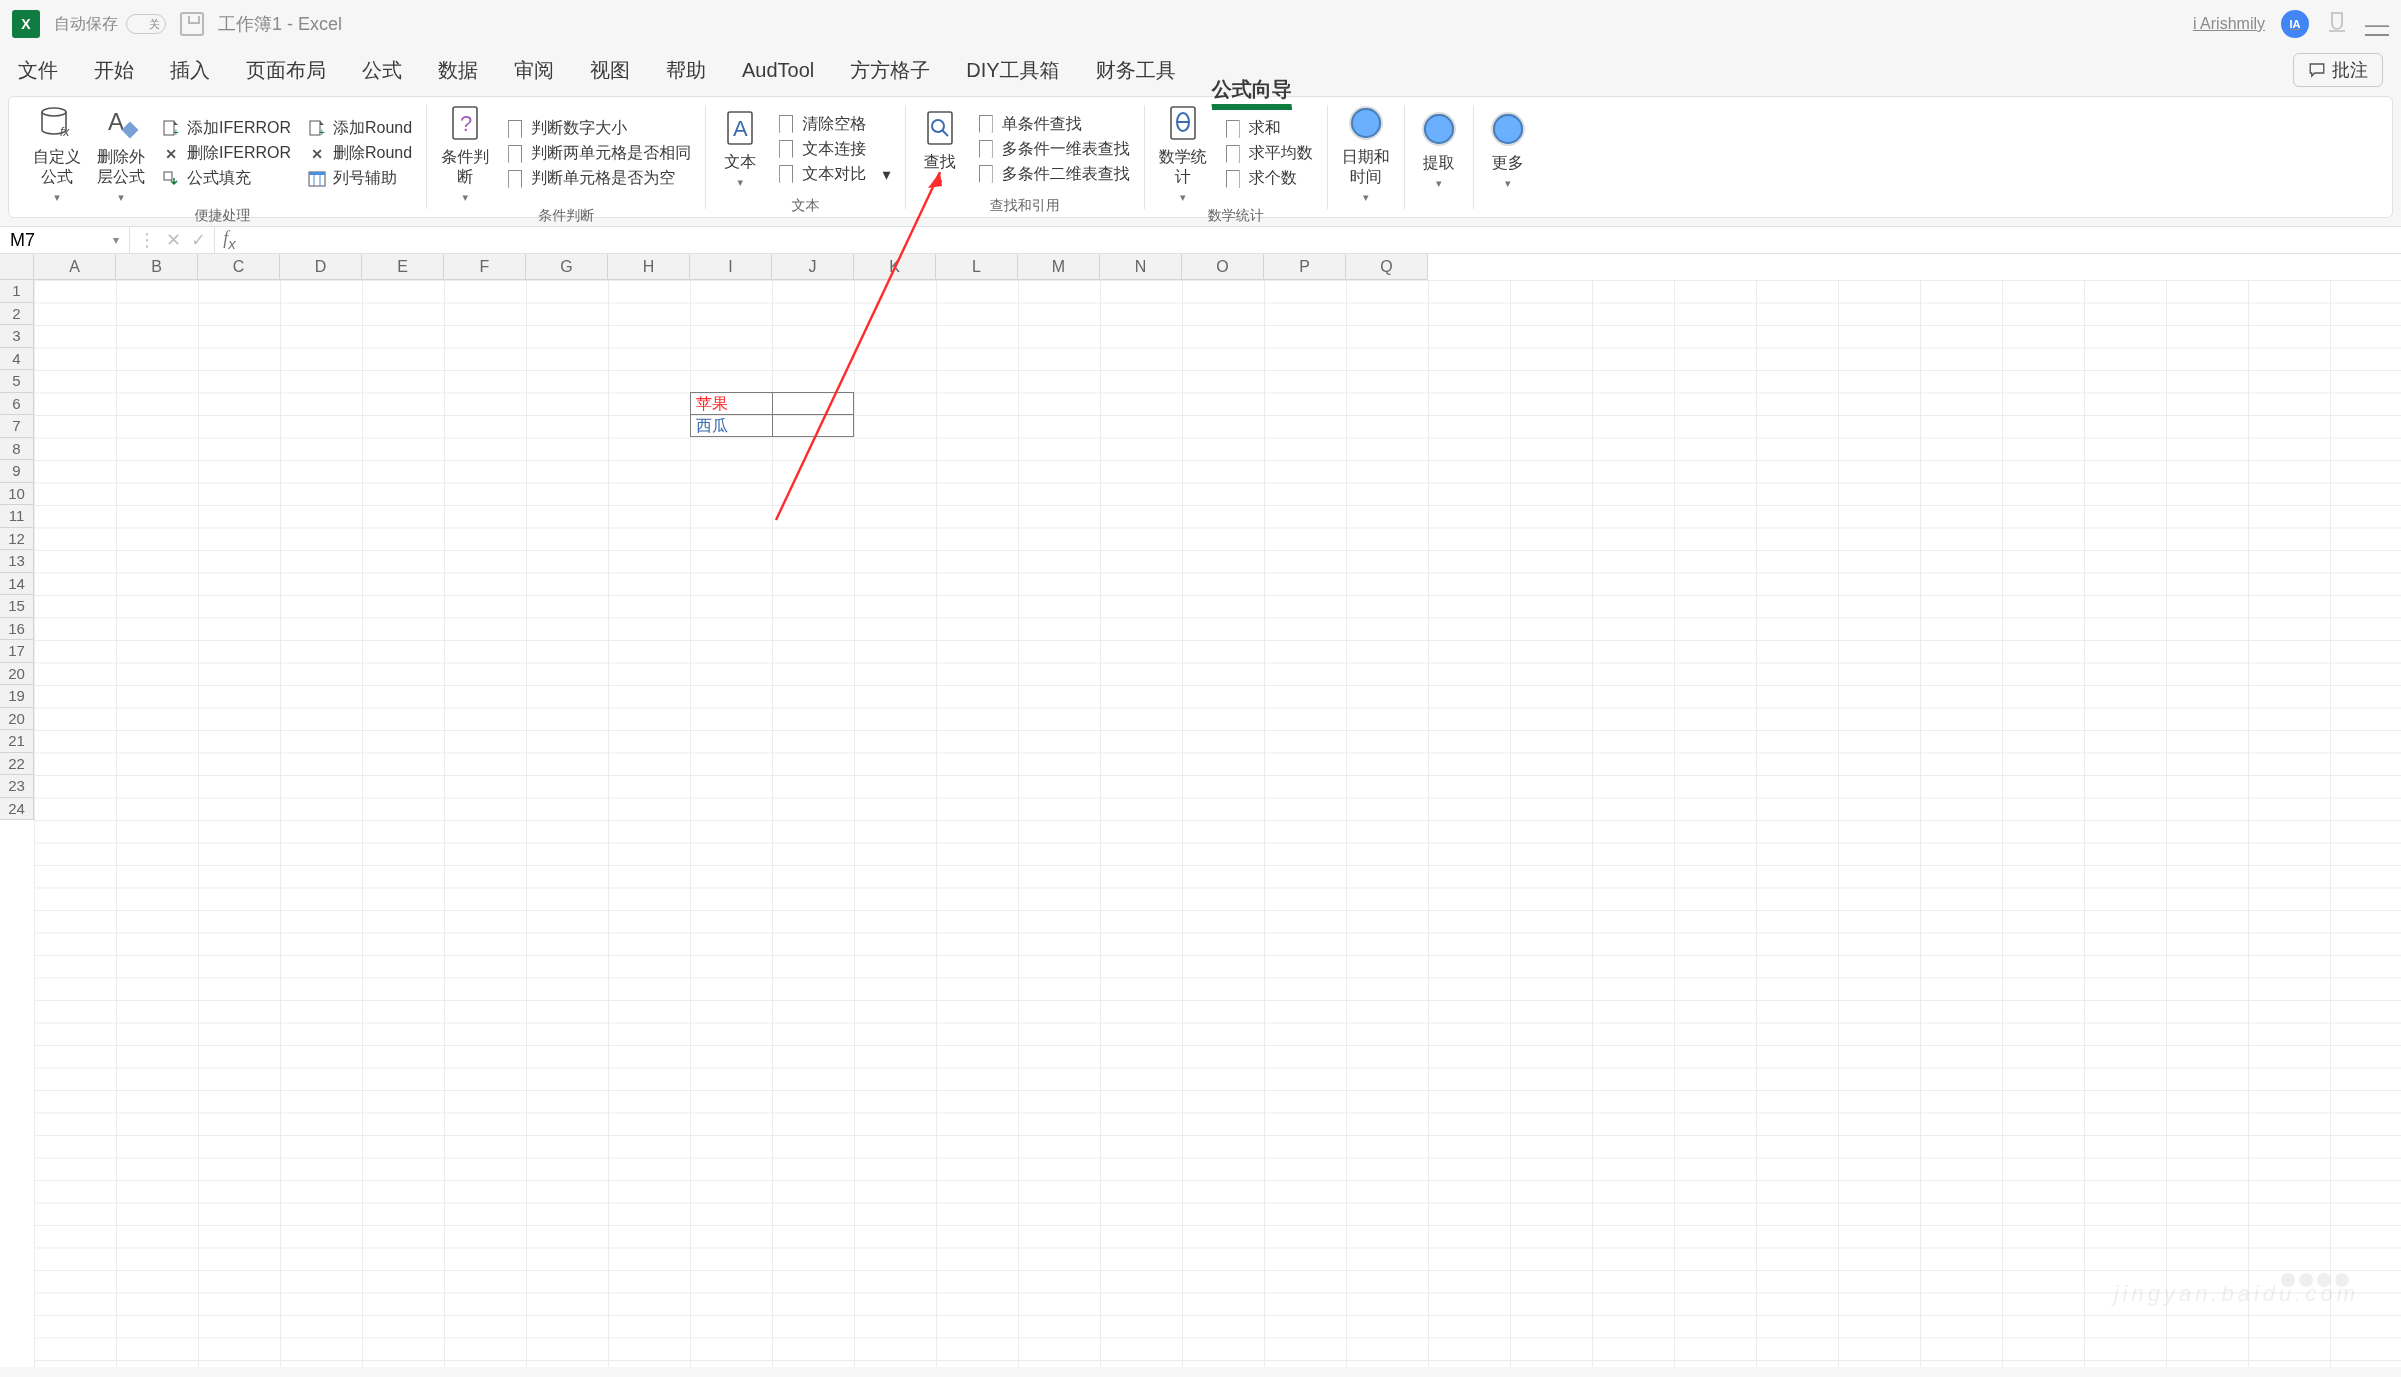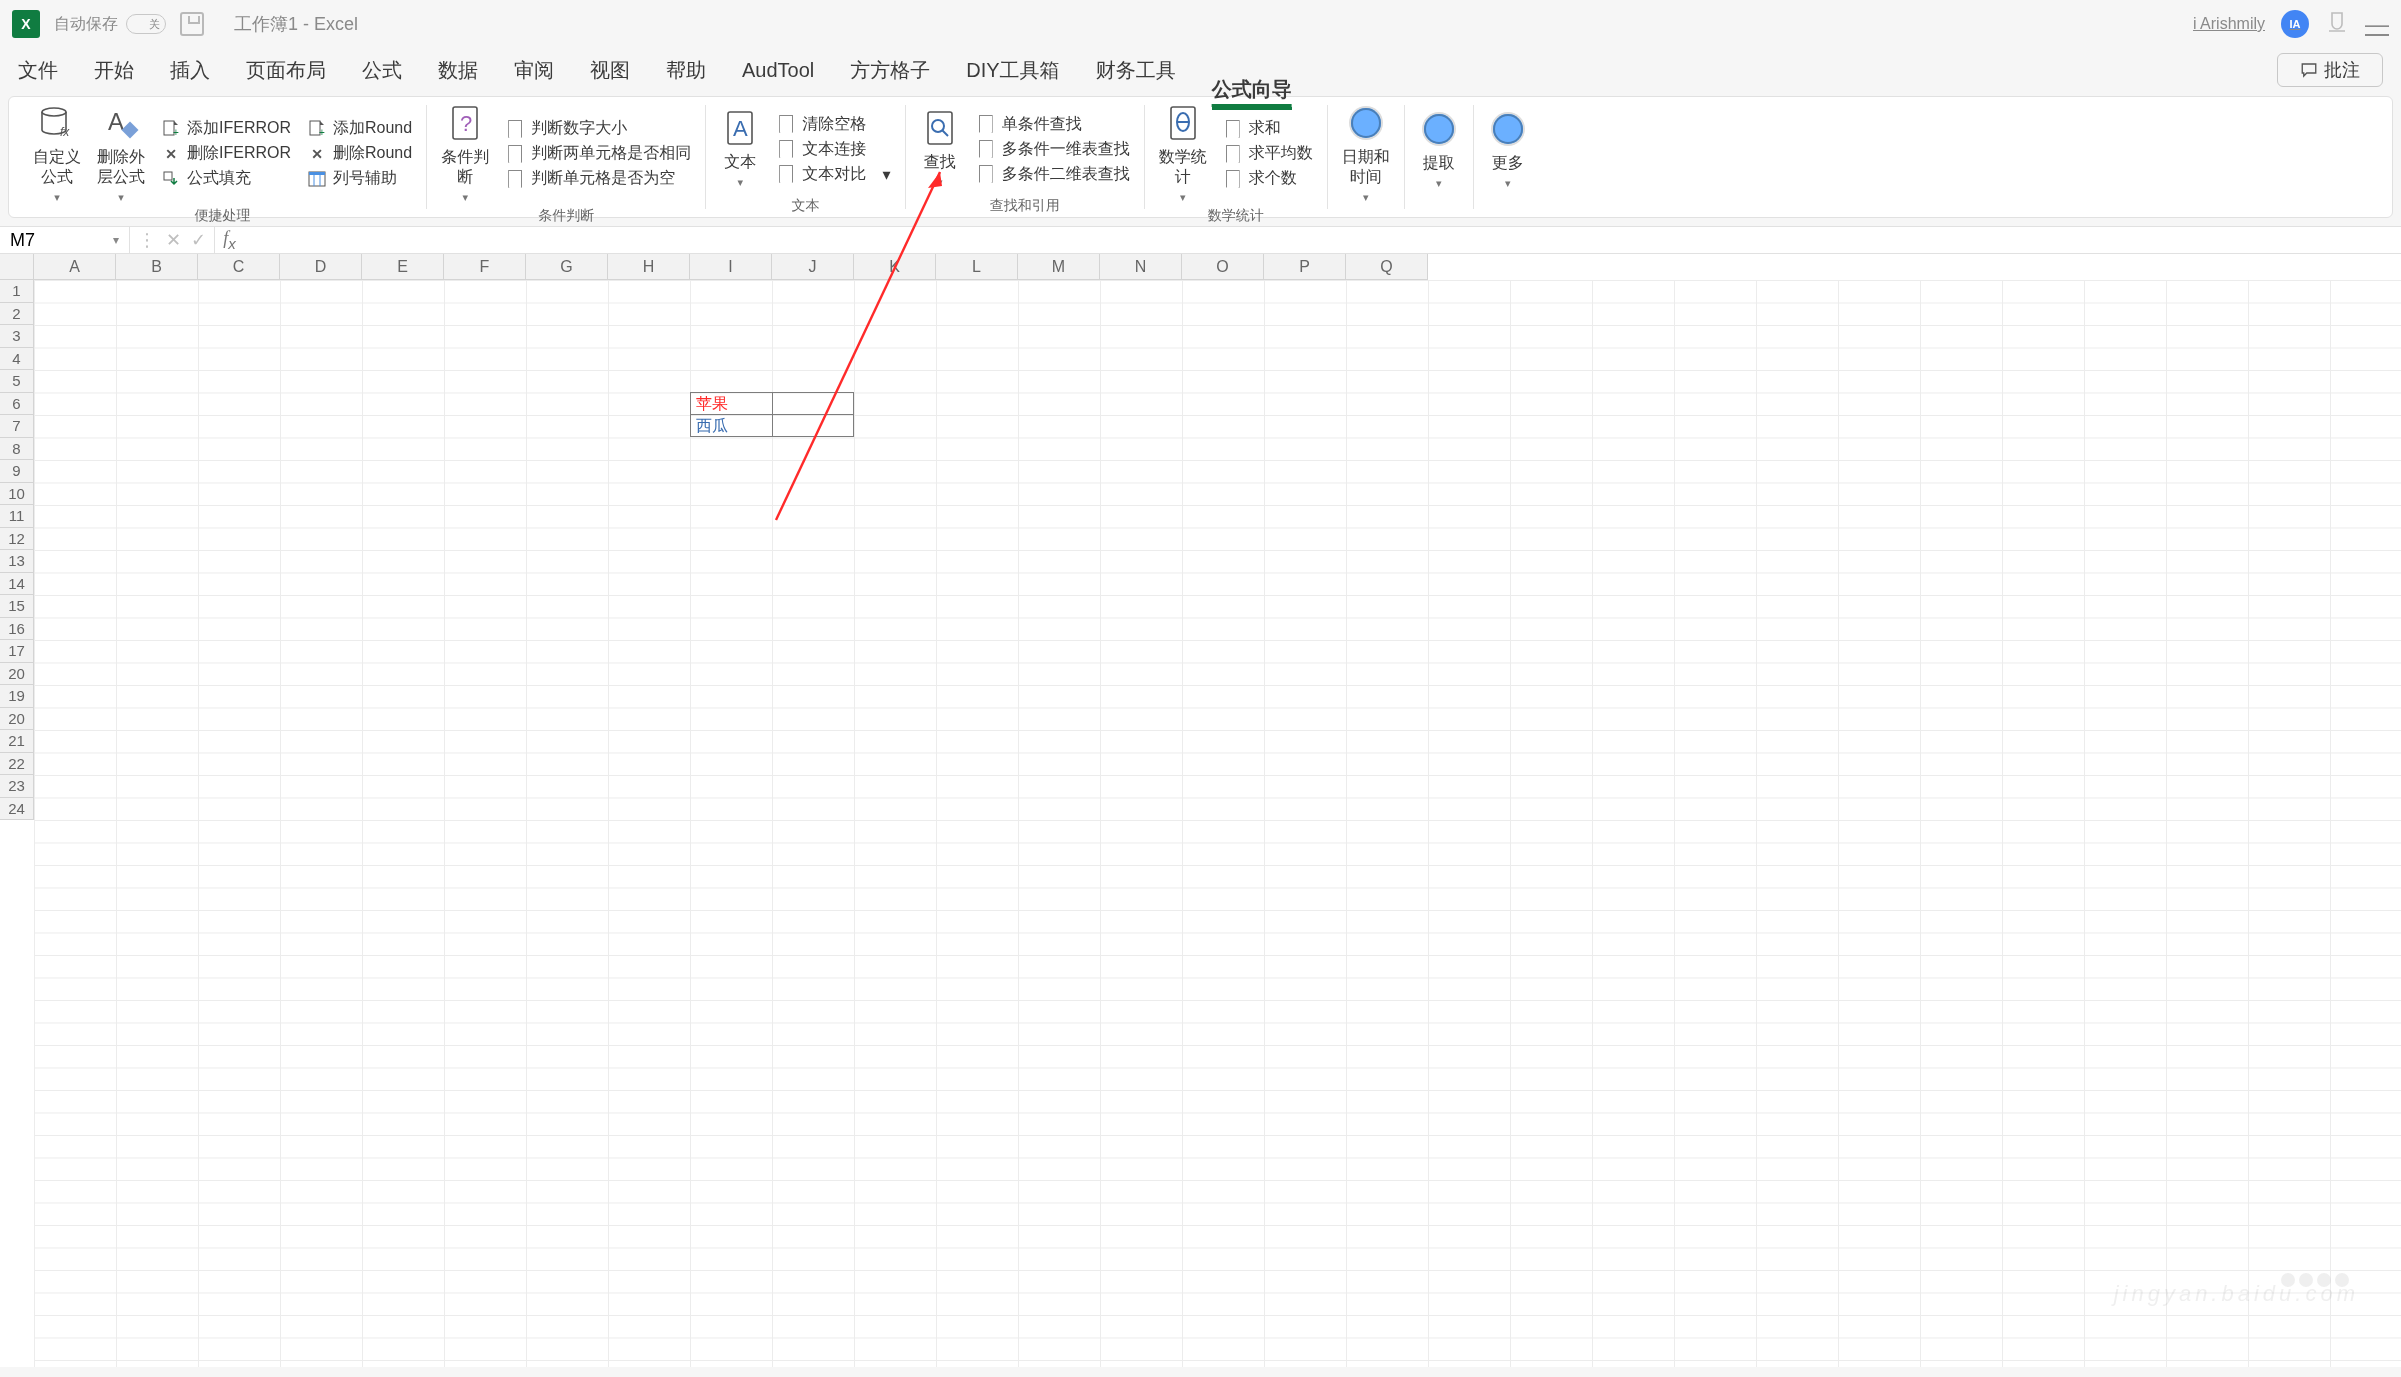--- a/index.html
+++ b/index.html
@@ -5,33 +5,33 @@
     * { margin: 0; padding: 0; box-sizing: border-box; font-family: "Microsoft YaHei", "Segoe UI", sans-serif; }
     body { background: #f6f6f6; width: 2401px; height: 1377px; overflow: hidden; user-select: none; }
 
     
     .title-bar { height: 48px; display: flex; align-items: center; padding: 0 12px; gap: 14px; }
     .xl-icon { width: 28px; height: 28px; background: #107C41; border-radius: 3px; color: #fff; display: flex; align-items: center; justify-content: center; font-weight: 700; font-size: 14px; }
     .autosave { color: #8a8a8a; font-size: 16px; display: flex; align-items: center; gap: 8px; }
     .autosave-toggle { width: 40px; height: 20px; border: 1px solid #c8c8c8; border-radius: 10px; display: inline-flex; align-items: center; padding-left: 22px; font-size: 11px; color: #8a8a8a; }
     .save-icon { width: 24px; height: 24px; border: 2px solid #b9b9b9; border-radius: 3px; position: relative; }
     .save-icon::after { content: ""; position: absolute; top: 2px; left: 6px; width: 8px; height: 6px; border: 2px solid #b9b9b9; border-top: none; }
-    .doc-title { color: #8a8a8a; font-size: 18px; margin-left: 16px; }
+    .doc-title { color: #8a8a8a; font-size: 18px; }
     .search-wrap { margin-left: 220px; }
     .search-box { width: 420px; height: 36px; border: 1px solid #c8c8c8; border-radius: 6px; display: flex; align-items: center; padding: 0 14px; gap: 10px; color: #9a9a9a; font-size: 16px; background: #fcfcfc; }
     .title-right { margin-left: auto; display: flex; align-items: center; gap: 16px; color: #8a8a8a; font-size: 16px; text-decoration: underline; }
     .avatar { width: 28px; height: 28px; border-radius: 50%; background: #4285f4; color: #fff; display: flex; align-items: center; justify-content: center; font-size: 11px; font-weight: 600; }
     .minimize { font-size: 24px; color: #8a8a8a; }
 
     
     .tabs-row { height: 44px; display: flex; align-items: center; padding: 0 18px; gap: 36px; font-size: 20px; color: #3b3b3b; background: #f6f6f6; }
     .tab { cursor: pointer; padding: 4px 0; }
     .tab.active { font-weight: 700; border-bottom: 3px solid #107C41; text-decoration: underline; text-decoration-color: #107C41; text-decoration-thickness: 3px; text-underline-offset: 8px; margin-top: 42px; }
     .spacer { flex: 1; }
-    .comment-btn { border: 1px solid #c8c8c8; border-radius: 6px; padding: 4px 22px; font-size: 18px; display: flex; align-items: center; gap: 6px; }
+    .comment-btn { border: 1px solid #c8c8c8; border-radius: 6px; padding: 4px 14px; font-size: 18px; display: flex; align-items: center; gap: 6px; }
 
     
     .ribbon { background: #fff; border: 1px solid #e1e1e1; border-radius: 6px; margin: 4px 8px 8px 8px; height: 122px; display: flex; align-items: stretch; padding: 0 10px; }
     .group { display: flex; flex-direction: column; padding: 6px 14px 2px; }
     .group-body { flex: 1; display: flex; align-items: center; gap: 16px; }
     .group-label { text-align: center; font-size: 14px; color: #666; padding-top: 2px; }
     .sep { width: 1px; background: #e3e3e3; margin: 8px 0; }
 
     .big-btn { display: flex; flex-direction: column; align-items: center; gap: 4px; font-size: 16px; color: #3b3b3b; line-height: 1.25; text-align: center; }
     .big-btn .chev { font-size: 11px; color: #777; }

